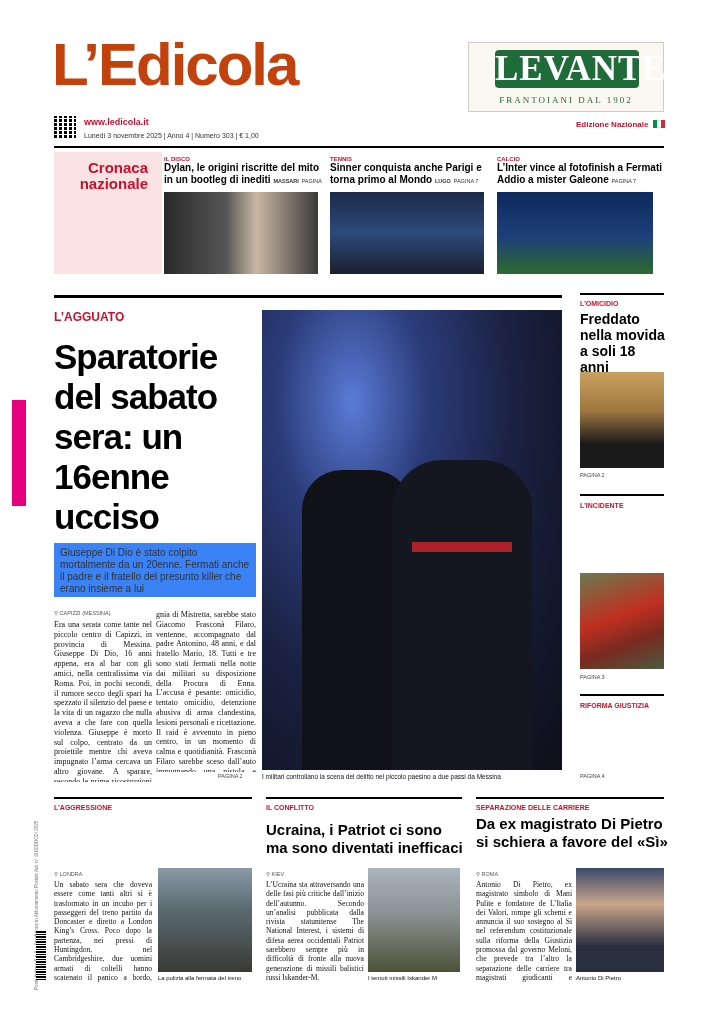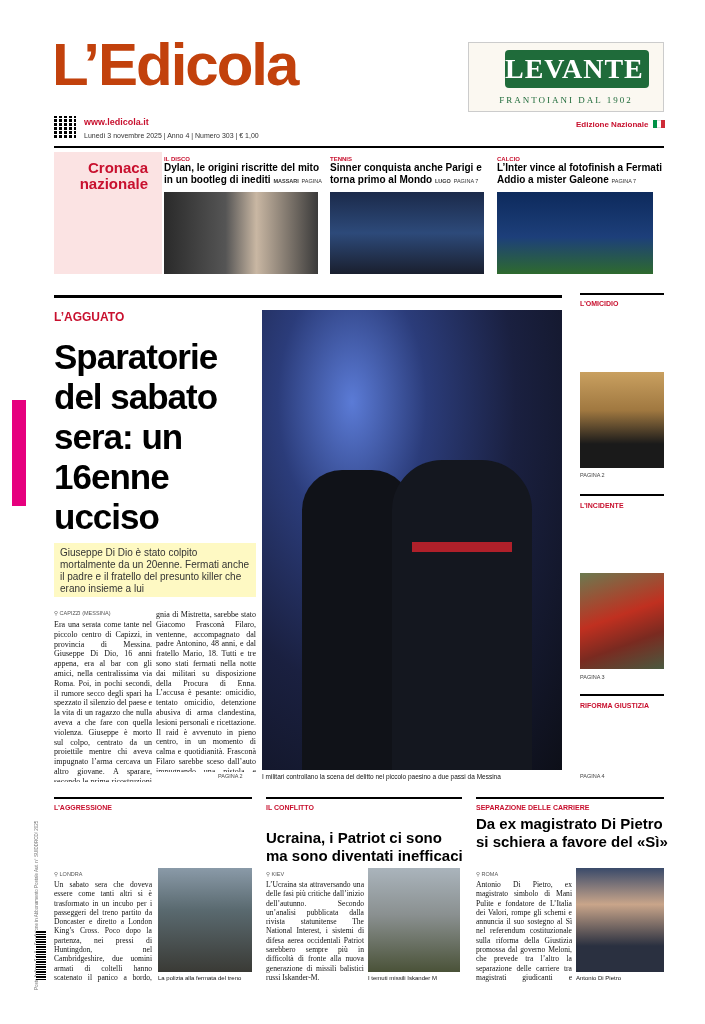--- a/index.html
+++ b/index.html
@@ -5,36 +5,36 @@
 *{margin:0;padding:0;box-sizing:border-box}
 body{width:705px;height:1024px;background:#fff;position:relative;overflow:hidden;font-family:"Liberation Sans",sans-serif;color:#111}
 .abs{position:absolute}
 .masthead-title{left:52px;top:34px;font-family:"Liberation Sans",sans-serif;font-weight:bold;font-size:60px;letter-spacing:-2px;line-height:62px;color:#c2410c}
 .qr{left:54px;top:116px;width:22px;height:22px;background:
  repeating-linear-gradient(90deg,#000 0 3px,#fff 3px 5px),#000;}
 .qr-inner{position:absolute;inset:0;background:repeating-linear-gradient(0deg,transparent 0 3px,#fff 3px 4px);}
 .site{left:84px;top:117px;font-size:9px;font-weight:bold;color:#c8102e}
 .dateline{left:84px;top:132px;font-size:7px;color:#333}
 .ad{left:468px;top:42px;width:196px;height:70px;border:1px solid #ccc;background:#fbf8f1}
-.ad-green{position:absolute;left:36px;top:7px;width:144px;height:38px;background:#1f6b3a;border-radius:4px;color:#fff;font-family:"Liberation Serif",serif;font-size:28px;font-weight:bold;line-height:38px;letter-spacing:1px}
+.ad-green{position:absolute;left:26px;top:7px;width:144px;height:38px;background:#1f6b3a;border-radius:4px;color:#fff;font-family:"Liberation Serif",serif;font-size:35px;font-weight:bold;line-height:38px;letter-spacing:1px}
 .ad-sub{position:absolute;left:0;right:0;top:52px;text-align:center;font-family:"Liberation Serif",serif;font-size:9px;letter-spacing:2px;color:#1f6b3a}
 .edition{left:576px;top:120px;font-size:8px;font-weight:bold;color:#c8102e}
 .flag{left:653px;top:120px;width:12px;height:8px;display:flex}
 .flag span{flex:1}
 .rule{background:#000}
 .cronaca-box{left:54px;top:152px;width:108px;height:122px;background:#fbe3e3}
 .cronaca{left:70px;top:160px;font-size:15px;font-weight:bold;color:#c8102e;text-align:right;width:78px;line-height:16px}
 .strip-item{width:160px}
 .kicker-sm{font-size:6px;font-weight:bold;color:#c8102e;text-transform:uppercase}
 .strip-head{font-size:10px;font-weight:bold;line-height:12px;color:#000}
 .pg{font-size:5.5px;font-weight:normal;color:#333}
 .photo{background:#333;overflow:hidden}
 .kicker{font-size:12px;font-weight:bold;color:#c8102e;text-transform:uppercase}
 .main-head{left:54px;top:337px;width:200px;font-size:35px;font-weight:bold;line-height:40px;letter-spacing:-1px;color:#000}
-.summary{left:54px;top:543px;width:202px;height:54px;background:#fef9c3;padding:4px 6px;font-size:10px;line-height:12px;color:#333}
+.summary{left:54px;top:543px;width:202px;height:54px;background:#3b82f6;padding:4px 6px;font-size:10px;line-height:12px;color:#333}
 .body-col{font-family:"Liberation Serif",serif;font-size:8px;line-height:9.8px;color:#111;text-align:justify}
 .loc{font-size:5.5px;color:#555;text-transform:uppercase}
 .side-head{font-size:14px;font-weight:bold;line-height:16px;color:#000}
 .side-pg{font-size:5.5px;color:#444}
 .bot-head{font-size:15px;font-weight:bold;line-height:18px;color:#000}
 .caption{font-size:6.5px;color:#111}
 .pink-bar{left:12px;top:400px;width:14px;height:106px;background:#e6007e}
 .vert-text{left:34px;top:820px;width:8px;height:170px;overflow:hidden}
 .vert-text span{display:block;transform:rotate(-90deg);transform-origin:left top;position:absolute;left:0;top:170px;width:170px;font-size:4.5px;color:#777;white-space:nowrap}
 </style>
@@ -96,20 +96,21 @@
 
 <div class="abs photo" style="left:262px;top:310px;width:300px;height:460px;background:radial-gradient(ellipse at 30% 20%,#5b7bd6 0%,#2b3c7a 25%,#1a2040 55%,#0d0f18 100%)">
   <div style="position:absolute;left:40px;top:160px;width:110px;height:300px;background:#101218;border-radius:40px 40px 0 0"></div>
   <div style="position:absolute;left:130px;top:150px;width:140px;height:310px;background:#14171f;border-radius:50px 50px 0 0"></div>
   <div style="position:absolute;left:150px;top:232px;width:100px;height:10px;background:#b0202a"></div>
 </div>
 <div class="abs caption" style="left:262px;top:773px;width:300px">I militari controllano la scena del delitto nel piccolo paesino a due passi da Messina</div>
 
 <div class="abs" style="left:580px;top:300px;width:86px">
   <div class="kicker" style="font-size:7px">L’OMICIDIO</div>
+  <div class="side-head" style="margin-top:4px">Freddato nella movida a soli 18 anni</div>
 </div>
 <div class="abs photo" style="left:580px;top:372px;width:84px;height:96px;background:linear-gradient(180deg,#c9a060 0%,#a07840 40%,#1a1a1a 75%)"></div>
 <div class="abs side-pg" style="left:580px;top:472px">PAGINA 2</div>
 <div class="abs rule" style="left:580px;top:494px;width:84px;height:2px"></div>
 
 <div class="abs" style="left:580px;top:502px;width:86px">
   <div class="kicker" style="font-size:7px">L’INCIDENTE</div>
 </div>
 <div class="abs photo" style="left:580px;top:573px;width:84px;height:96px;background:linear-gradient(160deg,#6b7a50 0%,#c03020 45%,#7a2a20 70%,#4a5a40 100%)"></div>
 <div class="abs side-pg" style="left:580px;top:674px">PAGINA 3</div>
@@ -127,21 +128,21 @@
 <div class="abs" style="left:54px;top:804px;width:200px">
   <div class="kicker" style="font-size:7px">L’AGGRESSIONE</div>
 </div>
 <div class="abs loc" style="left:54px;top:871px">⚲ <span>LONDRA</span></div>
 <div class="abs body-col" style="left:54px;top:880px;width:98px;height:102px;overflow:hidden;font-size:7.6px;line-height:9.3px">Un sabato sera che doveva essere come tanti altri si è trasformato in un incubo per i passeggeri del treno partito da Doncaster e diretto a London King’s Cross. Poco dopo la partenza, nei pressi di Huntingdon, nel Cambridgeshire, due uomini armati di coltelli hanno scatenato il panico a bordo, aggredendo chiunque.</div>
 <div class="abs photo" style="left:158px;top:868px;width:94px;height:104px;background:linear-gradient(180deg,#8a9aa8 0%,#5a6a70 40%,#3a3a35 100%)"></div>
 <div class="abs caption" style="left:158px;top:975px;width:100px;font-size:6px">La polizia alla fermata del treno</div>
 
 <div class="abs" style="left:266px;top:804px;width:200px">
   <div class="kicker" style="font-size:7px">IL CONFLITTO</div>
-  <div class="bot-head" style="margin-top:18px">Ucraina, i Patriot ci sono ma sono diventati inefficaci</div>
+  <div class="bot-head" style="margin-top:10px">Ucraina, i Patriot ci sono ma sono diventati inefficaci</div>
 </div>
 <div class="abs loc" style="left:266px;top:871px">⚲ <span>KIEV</span></div>
 <div class="abs body-col" style="left:266px;top:880px;width:98px;height:102px;overflow:hidden;font-size:7.6px;line-height:9.3px">L’Ucraina sta attraversando una delle fasi più critiche dall’inizio dell’autunno. Secondo un’analisi pubblicata dalla rivista statunitense The National Interest, i sistemi di difesa aerea occidentali Patriot sarebbero sempre più in difficoltà di fronte alla nuova generazione di missili balistici russi Iskander-M.</div>
 <div class="abs photo" style="left:368px;top:868px;width:92px;height:104px;background:linear-gradient(180deg,#aab4bc 0%,#8a9090 45%,#4a5238 100%)"></div>
 <div class="abs caption" style="left:368px;top:975px;width:100px;font-size:6px">I temuti missili Iskander M</div>
 
 <div class="abs" style="left:476px;top:804px;width:192px">
   <div class="kicker" style="font-size:7px">SEPARAZIONE DELLE CARRIERE</div>
   <div class="bot-head" style="margin-top:4px">Da ex magistrato Di Pietro si schiera a favore del «Sì»</div>
 </div>

